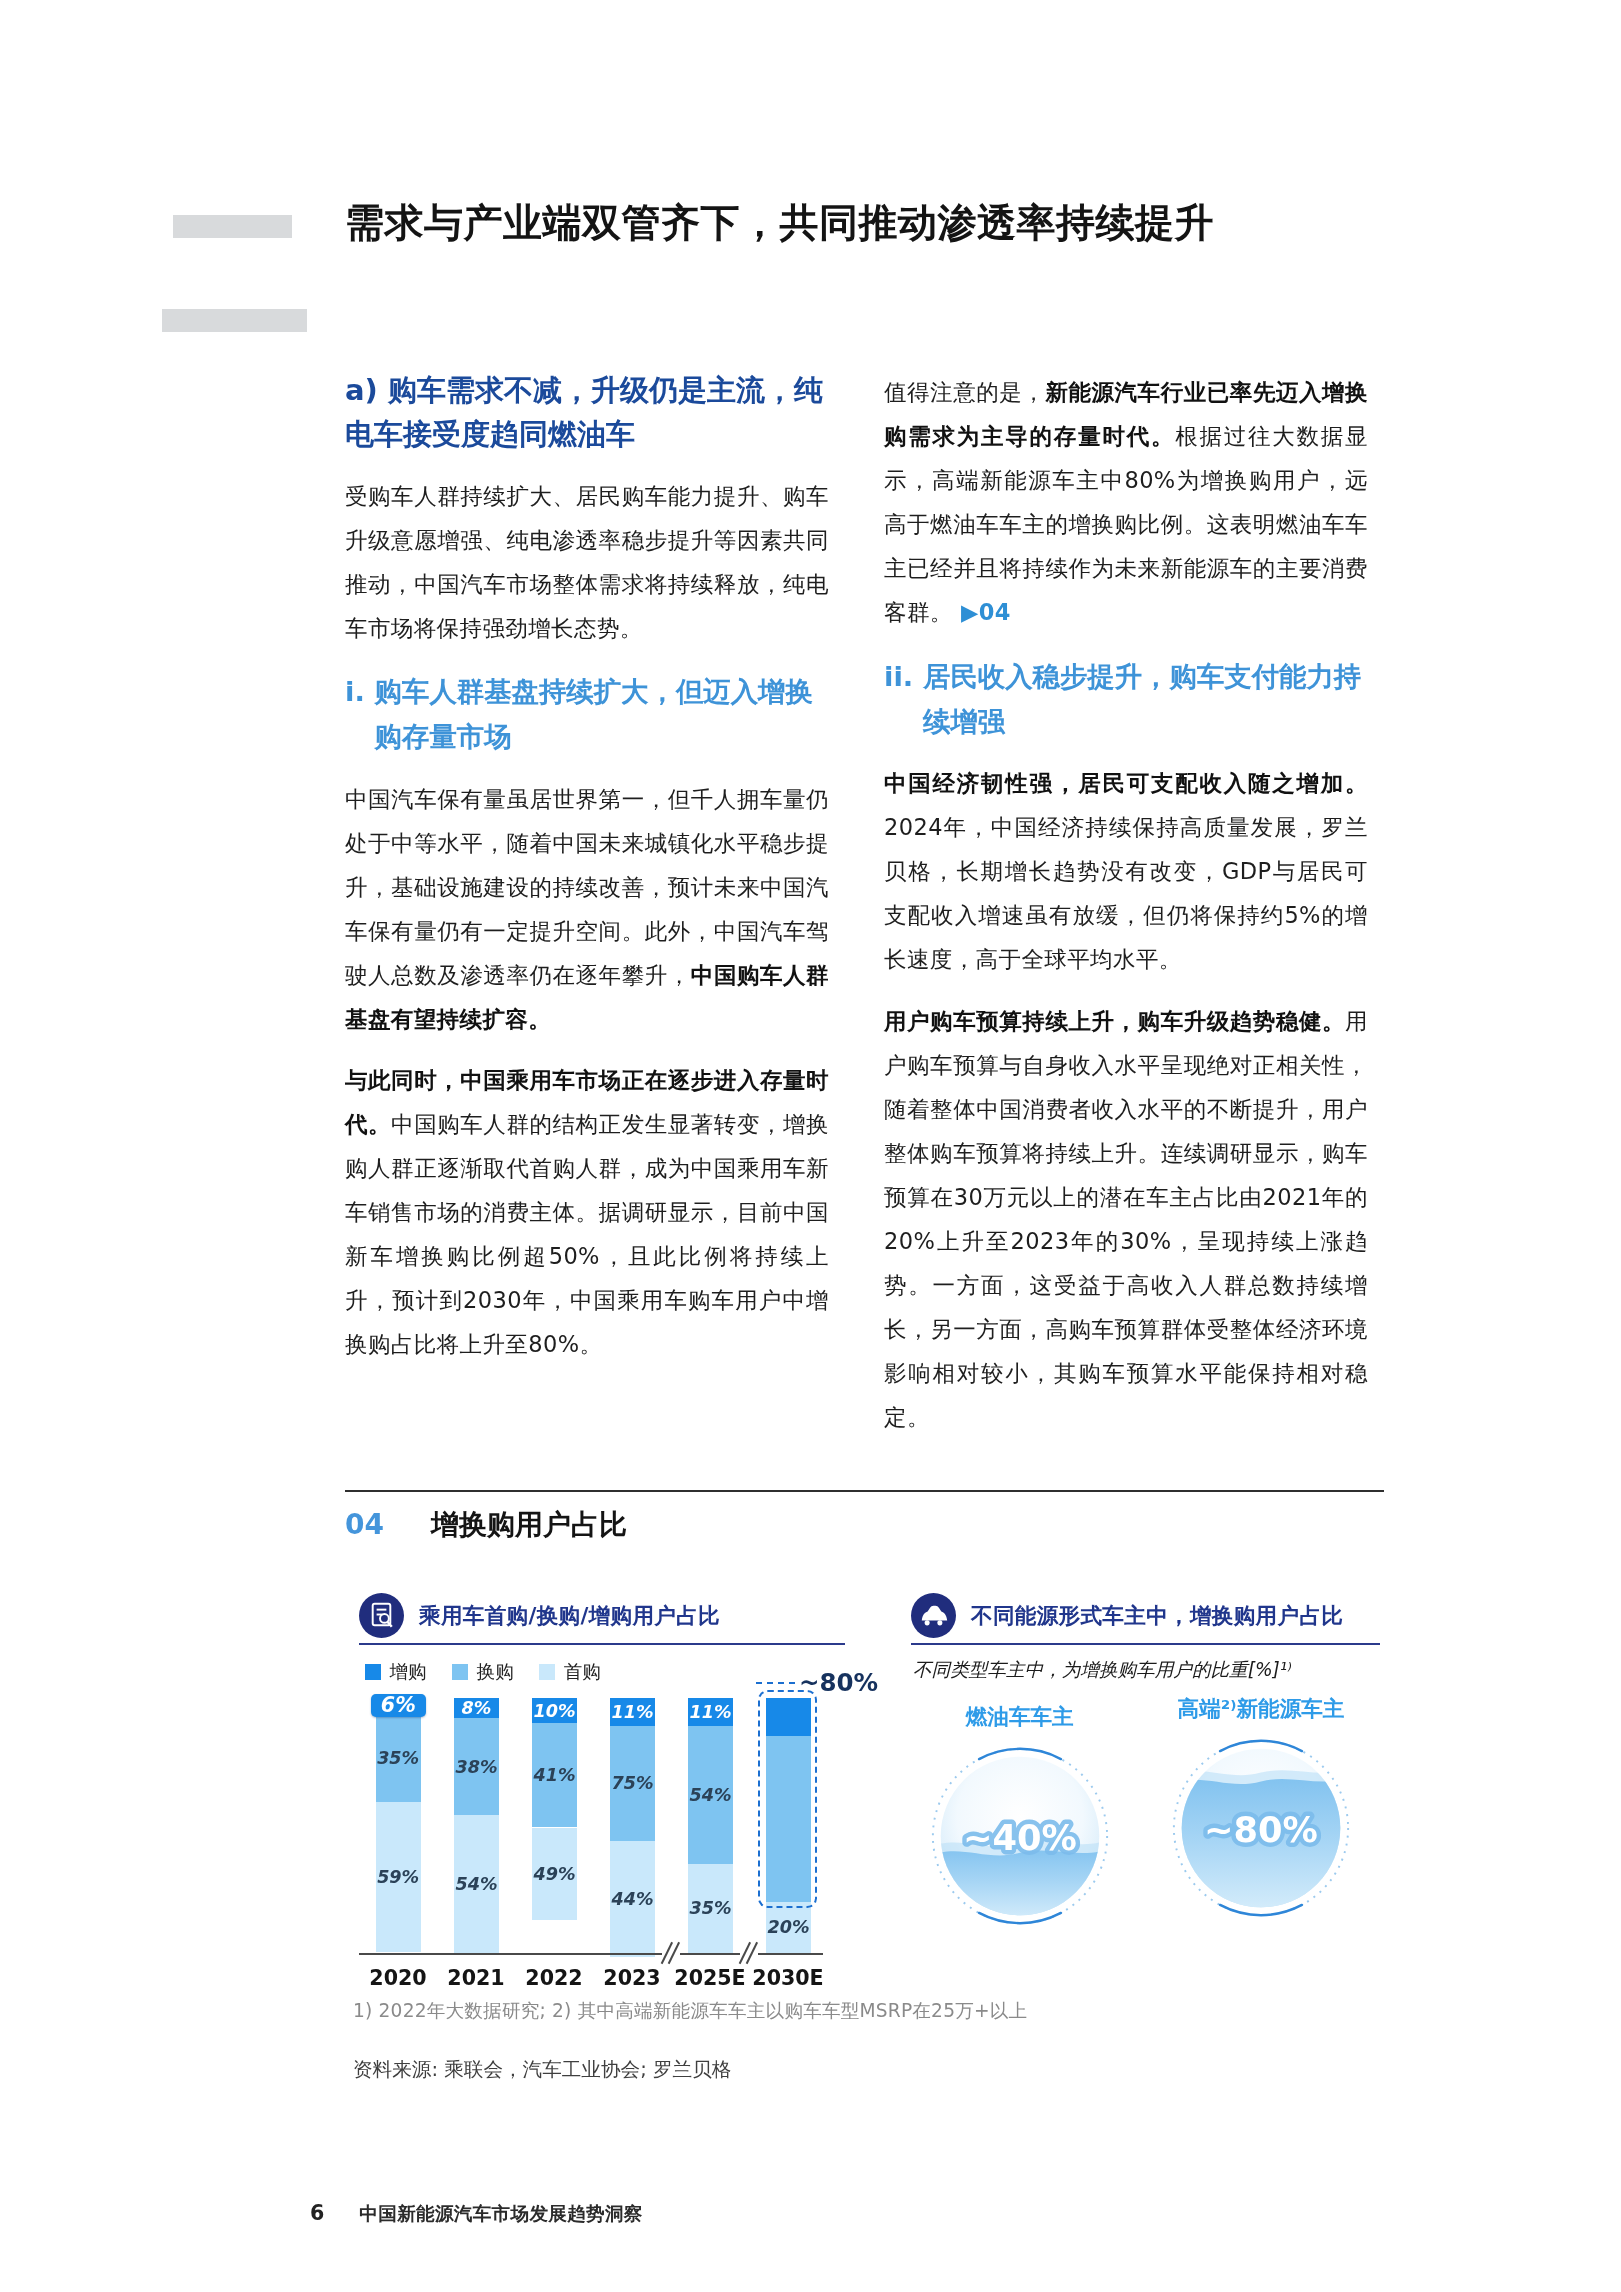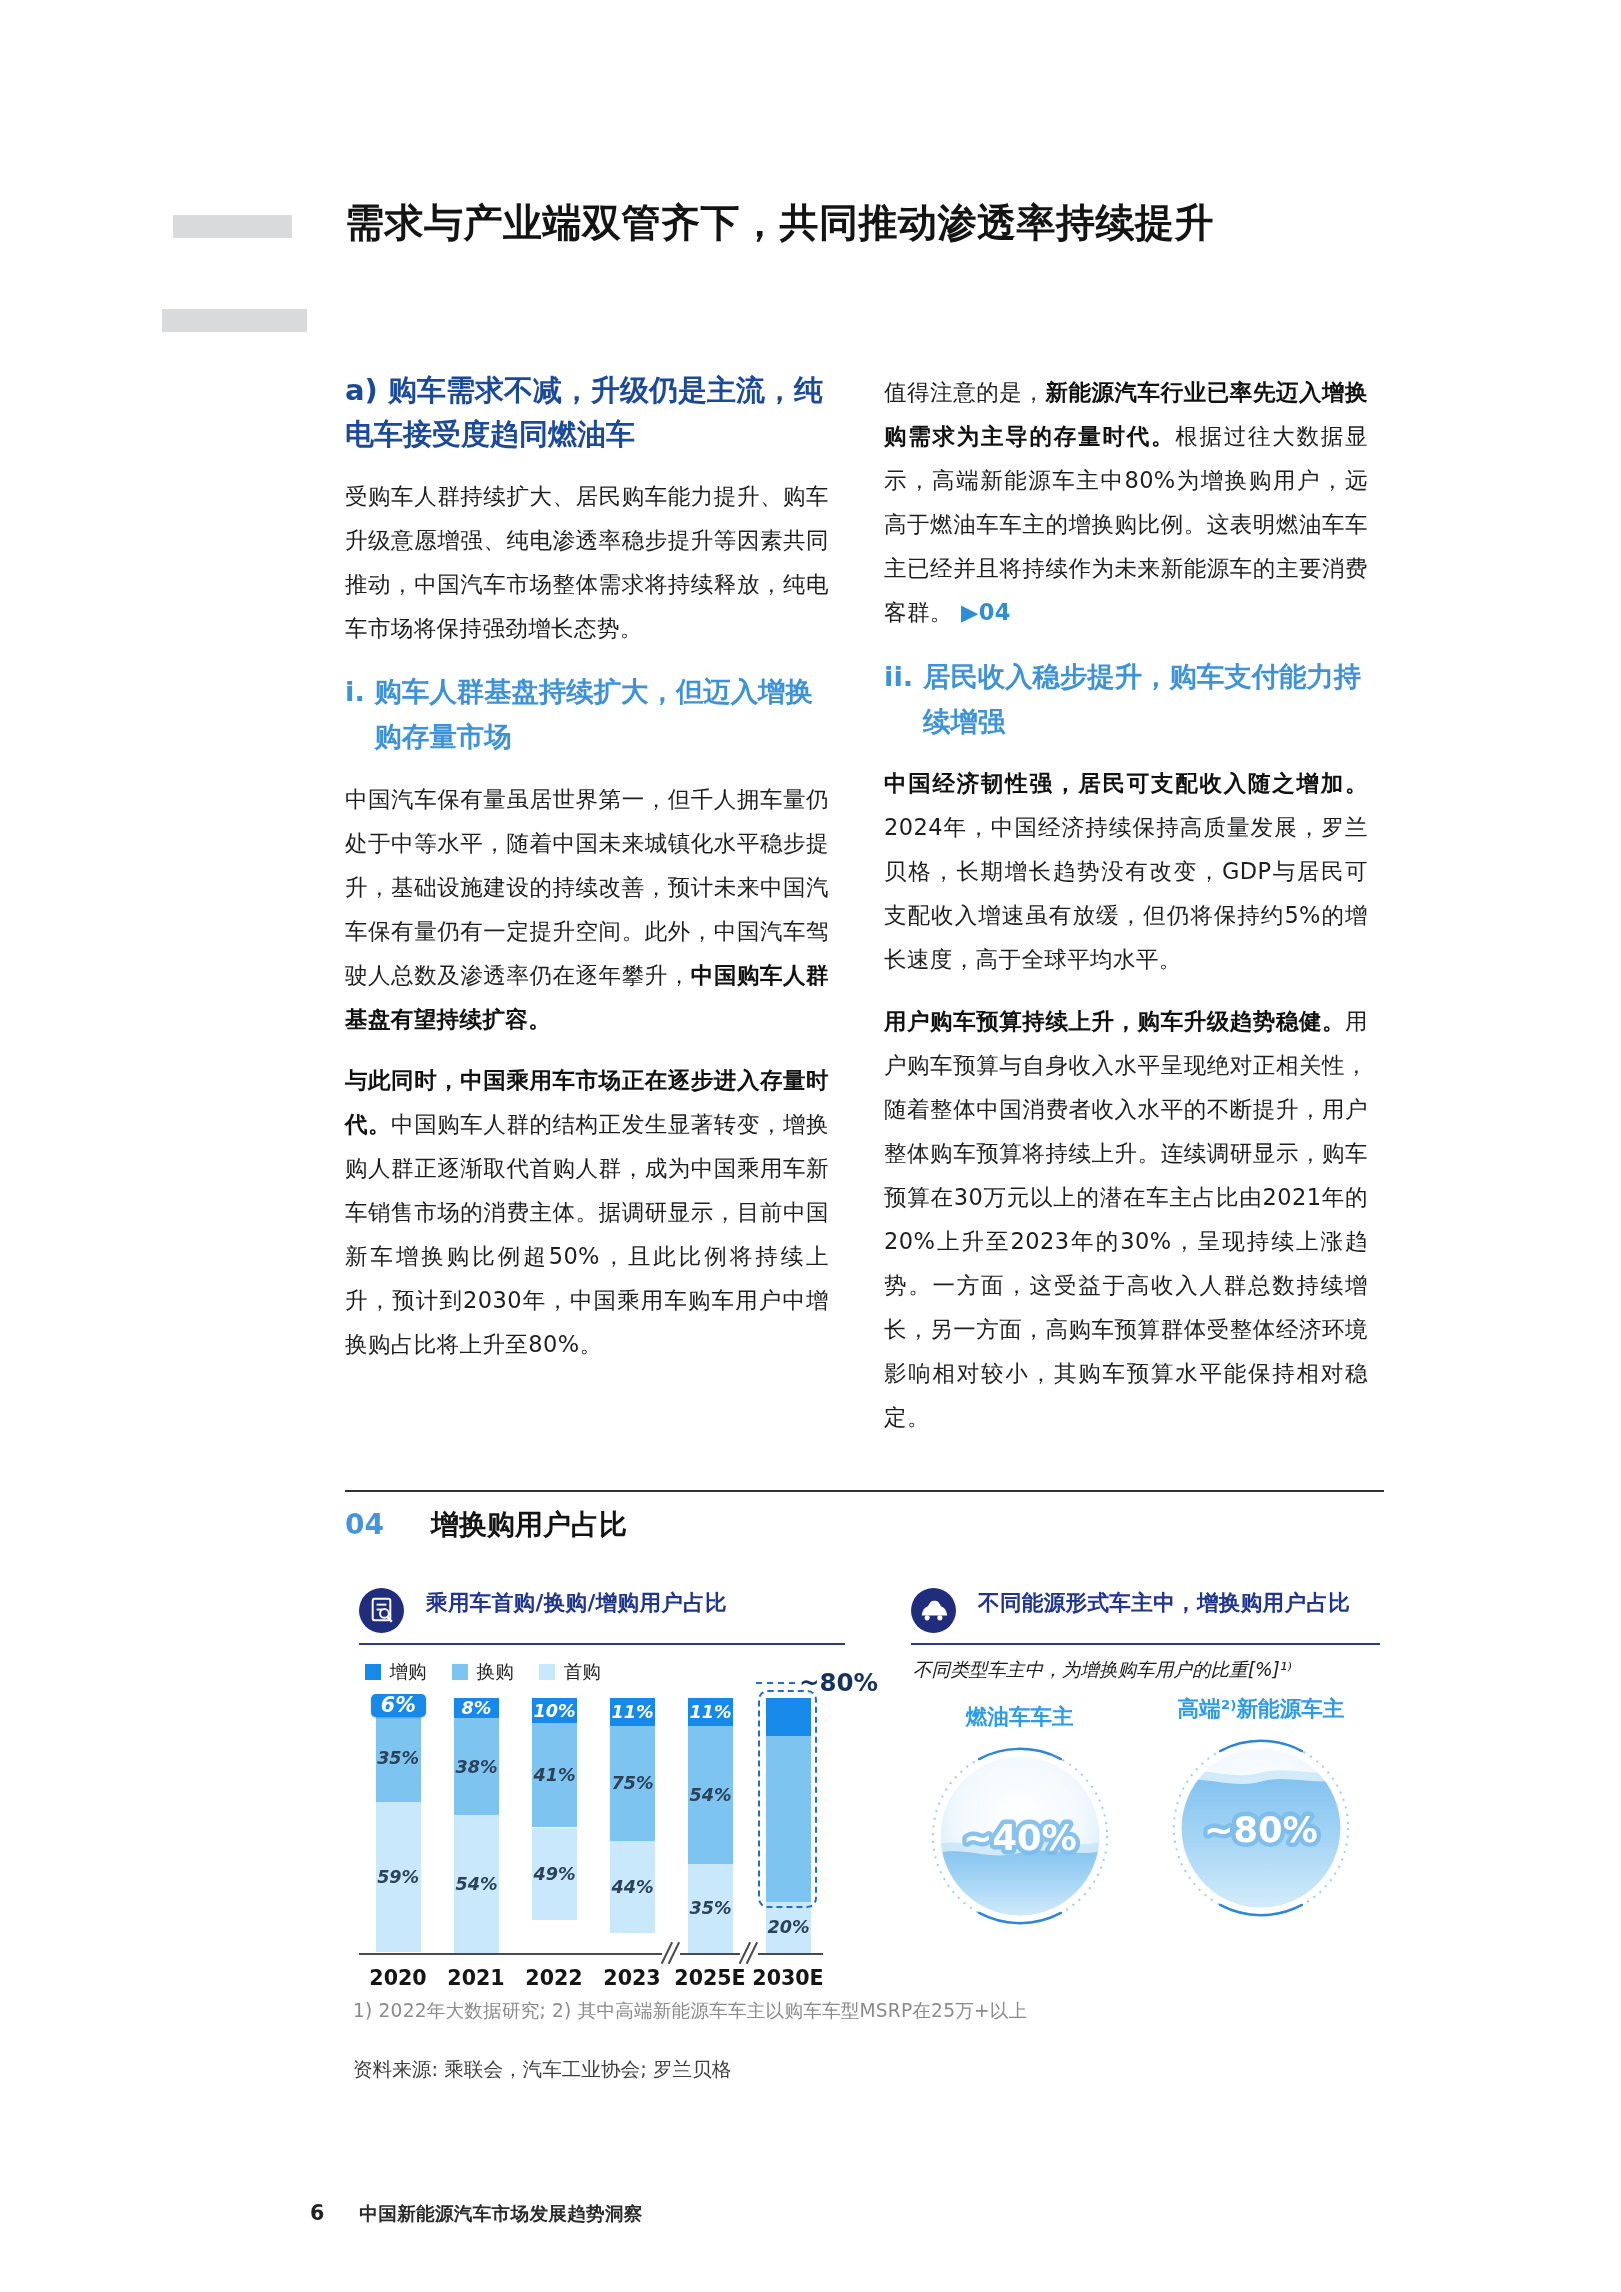--- a/index.html
+++ b/index.html
@@ -20,21 +20,21 @@
   .para .ref{color:#2e8fd5;font-weight:700;}
   .sub-heading{margin:19.6px 0 0;font-size:27.4px;line-height:45px;font-weight:800;color:#3e93d8;display:flex;gap:9.8px;}
   .sub-heading .marker{flex:0 0 auto;}
   .exhibit-rule{position:absolute;left:345px;top:1490px;width:1039px;height:2px;background:#2f2f2f;}
   .exhibit-header{position:absolute;left:345px;top:1506px;display:flex;gap:47px;align-items:baseline;}
   .exhibit-number{font-size:28px;font-weight:800;color:#4495db;}
   .exhibit-title{font-size:28px;font-weight:800;color:#141414;}
   .panel{position:absolute;top:1588px;}
   .panel-left{left:359px;width:486px;height:431px;}
   .panel-right{left:911px;width:469px;height:353px;}
-  .panel-header{position:absolute;top:0;left:0;right:0;height:55px;display:flex;gap:22px;
+  .panel-header{position:absolute;top:0;left:0;right:0;height:55px;display:flex;align-items:center;gap:15px;
         border-bottom:2.9px solid #2b3a8c;}
   .panel-icon{flex:0 0 45px;width:45px;height:45px;}
   .panel-title{font-size:21.6px;font-weight:800;color:#20368c;letter-spacing:0.3px;}
   .legend{position:absolute;top:71px;left:5.9px;display:flex;gap:25.5px;}
   .legend-item{display:flex;align-items:center;gap:8.8px;font-size:18.6px;color:#222;}
   .legend-swatch{width:15.7px;height:15.7px;}
   .plot{position:absolute;top:98px;left:0;width:486px;height:323px;}
   .bar{position:absolute;width:45px;}
   .seg{position:absolute;left:0;width:100%;display:flex;align-items:center;justify-content:center;}
   .seg.chip{left:-4.9px;width:55px;border-radius:4.9px;z-index:2;box-shadow:0 1px 2px rgba(20,60,120,.35);}
@@ -160,21 +160,21 @@
           </div>
         </div>
         <div class="cat-label" style="left: 156px; top: 280px;">2022</div>
         <div class="bar" style="left: 251px; top: 11.8px; height: 255px;">
           <div class="seg" style="background: rgb(23, 137, 232); top: 0px; height: 28px;">
             <span class="seg-label white">11%</span>
           </div>
           <div class="seg" style="background: rgb(126, 196, 241); top: 28px; height: 115px;">
             <span class="seg-label">75%</span>
           </div>
-          <div class="seg" style="background: rgb(201, 232, 251); top: 143px; height: 92px;">
+          <div class="seg" style="background: rgb(201, 232, 251); top: 143px; height: 116px;">
             <span class="seg-label">44%</span>
           </div>
         </div>
         <div class="cat-label" style="left: 234px; top: 280px;">2023</div>
         <div class="bar" style="left: 329px; top: 11.8px; height: 255px;">
           <div class="seg" style="background: rgb(23, 137, 232); top: 0px; height: 28px;">
             <span class="seg-label white">11%</span>
           </div>
           <div class="seg" style="background: rgb(126, 196, 241); top: 28px; height: 138px;">
             <span class="seg-label">54%</span>

